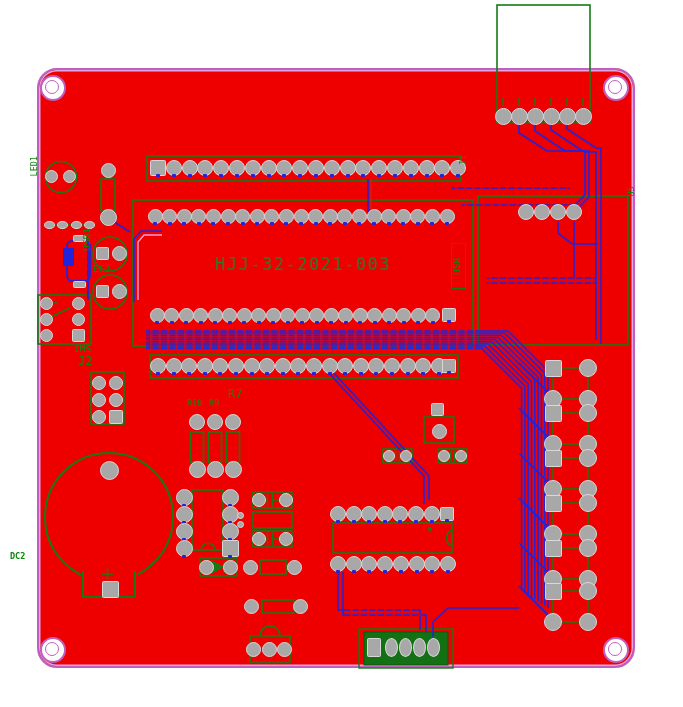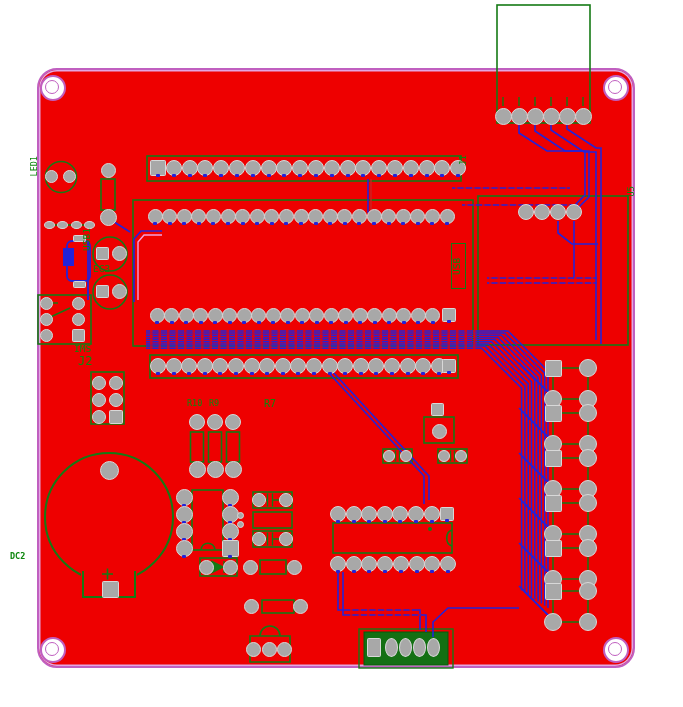--- a/index.html
+++ b/index.html
@@ -371,26 +371,27 @@
       <div class="pad sq" style="left: 544.5px; top: 539.5px; width: 17px; height: 17px; background: rgb(168, 168, 168); border-color: rgb(216, 216, 216);"></div>
       <div class="pad" style="left: 544px; top: 570px; width: 18px; height: 18px; background: rgb(168, 168, 168); border-color: rgb(216, 216, 216);"></div>
       <div class="pad" style="left: 579px; top: 539px; width: 18px; height: 18px; background: rgb(168, 168, 168); border-color: rgb(216, 216, 216);"></div>
       <div class="pad" style="left: 579px; top: 570px; width: 18px; height: 18px; background: rgb(168, 168, 168); border-color: rgb(216, 216, 216);"></div>
       <div class="pad sq" style="left: 544.5px; top: 582.5px; width: 17px; height: 17px; background: rgb(168, 168, 168); border-color: rgb(216, 216, 216);"></div>
       <div class="pad" style="left: 544px; top: 613px; width: 18px; height: 18px; background: rgb(168, 168, 168); border-color: rgb(216, 216, 216);"></div>
       <div class="pad" style="left: 579px; top: 582px; width: 18px; height: 18px; background: rgb(168, 168, 168); border-color: rgb(216, 216, 216);"></div>
       <div class="pad" style="left: 579px; top: 613px; width: 18px; height: 18px; background: rgb(168, 168, 168); border-color: rgb(216, 216, 216);"></div>
     </div>
 
+  <div class="lbl title" style="left:215px;top:256px;font-size:17px;letter-spacing:1.5px;">HJJ-32-2021-003</div>
   <div class="lbl vlbl" style="left:459px;top:155px;font-size:9px;">J1</div>
   <div class="lbl vlbl" style="left:627px;top:186px;font-size:9px;">U5</div>
   <div class="lbl vlbl" style="left:451px;top:243px;width:15px;height:46px;border:1.6px solid #157a15;
        font-size:9.5px;text-align:center;box-sizing:border-box;">USB</div>
   <div class="lbl vlbl" style="left:82px;top:228px;font-size:9.5px;">USB1</div>
   <div class="lbl" style="left:93px;top:264px;font-size:9.5px;">EC3</div>
   <div class="lbl vlbl" style="left:30px;top:156px;font-size:8.5px;">LED1</div>
   <div class="lbl" style="left:74px;top:344px;font-size:9.5px;">IMS</div>
   <div class="lbl" style="left:78px;top:355px;font-size:12px;">J2</div>
   <div class="lbl" style="left:10px;top:552px;font-size:8.5px;font-weight:bold;">DC2</div>
   <div class="lbl" style="left:187px;top:399px;font-size:8.5px;">R10</div>
   <div class="lbl" style="left:209px;top:399px;font-size:8.5px;">R9</div>
-  <div class="lbl" style="left:228px;top:399px;font-size:10px;margin-left:36px;">R7</div>
+  <div class="lbl" style="left:228px;top:388px;font-size:12px;">R7</div>
 </div>
 
 </body></html>

